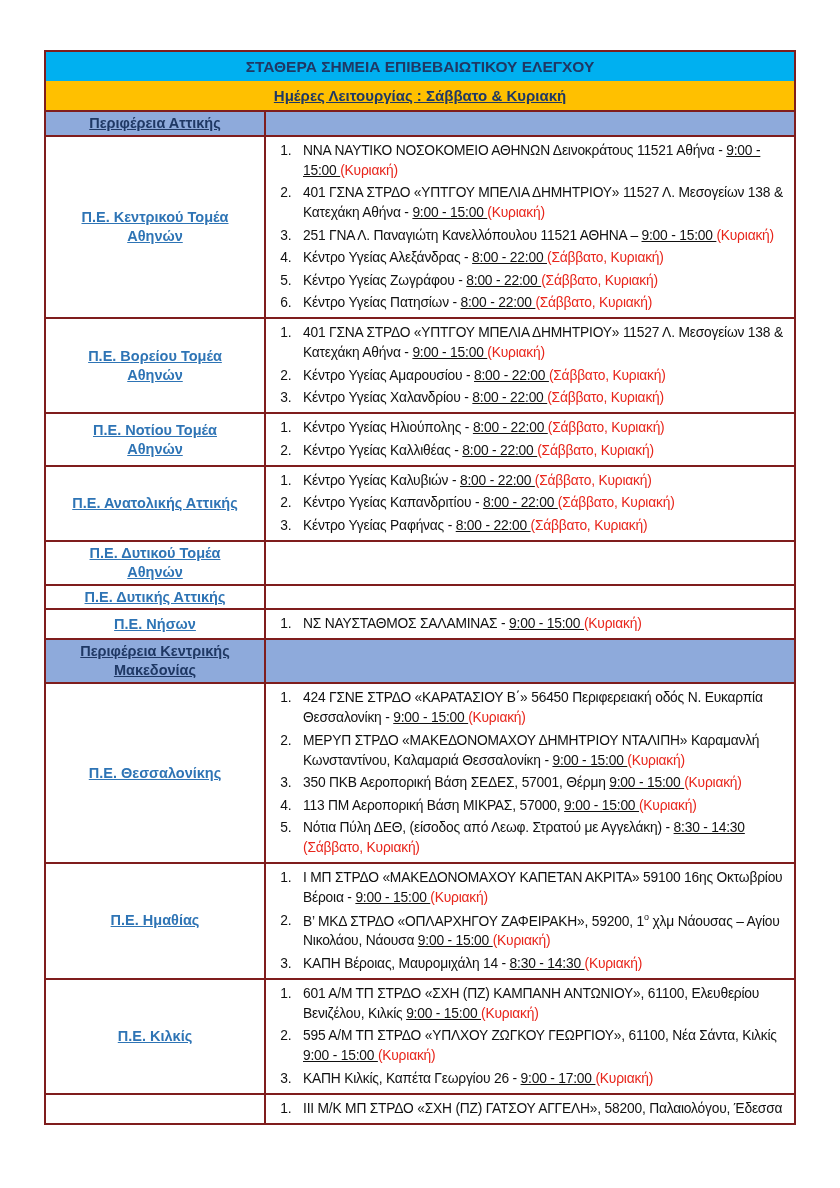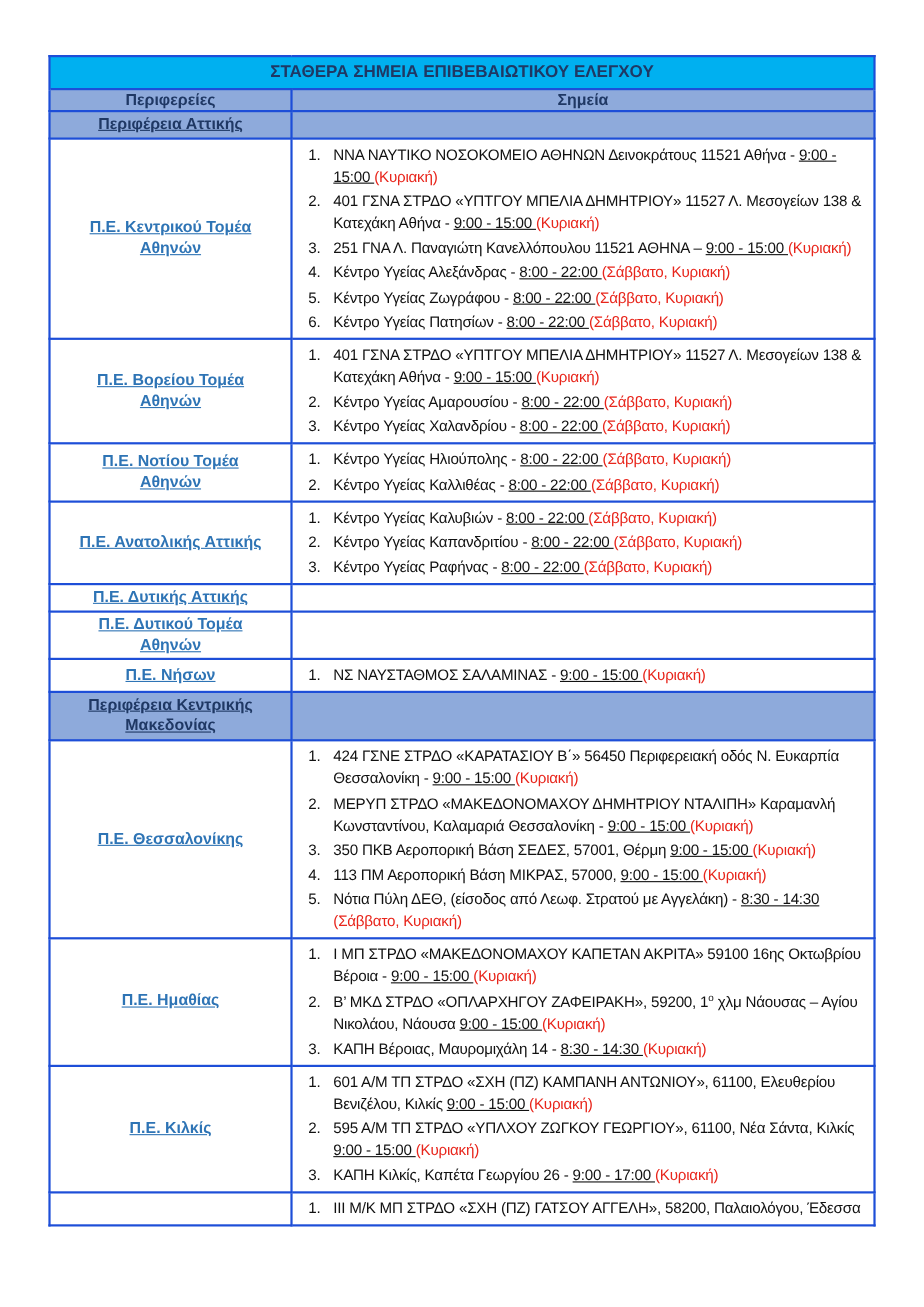--- a/index.html
+++ b/index.html
@@ -10,21 +10,21 @@
   html,body{margin:0;padding:0;background:#ffffff;}
   .page{
     position:relative;width:840px;height:1188px;background:#fff;overflow:hidden;
     font-family:"Liberation Sans","DejaVu Sans",sans-serif;color:var(--ink);
   }
   table.main{
     position:absolute;left:44px;top:50px;width:752px;
     border-collapse:collapse;table-layout:fixed;
   }
   col.col-region{width:220px;}
-  td,th{border:2px solid #1d4ed8;}
+  td,th{border:2px solid #7f1d1d;}
   
   .title-row th{
     background:var(--cyan);height:30px;border-bottom:none;
     font-size:15.5px;font-weight:bold;color:var(--navy);text-align:center;
   }
   .subtitle-row th{background:var(--orange);height:30px;border-top:none;text-align:center;}
   .subtitle-row .subtitle{
     font-size:15px;font-weight:bold;color:var(--navy);text-decoration:underline;
   }
   .cols-row th{
@@ -60,23 +60,24 @@
 <div class="page">
   <table class="main">
     <colgroup>
         <col class="col-region">
         <col class="col-points">
       </colgroup>
     <thead>
       <tr class="title-row">
         <th colspan="2">ΣΤΑΘΕΡΑ ΣΗΜΕΙΑ ΕΠΙΒΕΒΑΙΩΤΙΚΟΥ ΕΛΕΓΧΟΥ</th>
       </tr>
-      <tr class="cols-row">
-        <th>Περιφερείες</th>
-        <th>Σημεία</th>
+      <tr class="subtitle-row">
+        <th colspan="2">
+          <span class="subtitle">Ημέρες Λειτουργίας : Σάββατο &amp; Κυριακή</span>
+        </th>
       </tr>
     </thead>
     <tbody id="table-body">
         <tr class="section-row">
           <td class="region-cell"><span class="section-label">Περιφέρεια Αττικής</span></td>
           <td class="points-cell"></td>
         </tr>
         <tr class="region-row">
           <td class="region-cell"><span class="region-link">Π.Ε. Κεντρικού Τομέα Αθηνών</span></td>
           <td class="points-cell">
@@ -113,25 +114,25 @@
           <td class="region-cell"><span class="region-link">Π.Ε. Ανατολικής Αττικής</span></td>
           <td class="points-cell">
             <ol>
               <li><span class="seg-n">Κέντρο Υγείας Καλυβιών - </span><span class="seg-u">8:00 - 22:00 </span><span class="seg-r">(Σάββατο, Κυριακή)</span></li>
               <li><span class="seg-n">Κέντρο Υγείας Καπανδριτίου - </span><span class="seg-u">8:00 - 22:00 </span><span class="seg-r">(Σάββατο, Κυριακή)</span></li>
               <li><span class="seg-n">Κέντρο Υγείας Ραφήνας - </span><span class="seg-u">8:00 - 22:00 </span><span class="seg-r">(Σάββατο, Κυριακή)</span></li>
             </ol>
           </td>
         </tr>
         <tr class="region-row empty-row">
-          <td class="region-cell"><span class="region-link">Π.Ε. Δυτικής Αττικής</span></td>
+          <td class="region-cell"><span class="region-link">Π.Ε. Δυτικού Τομέα Αθηνών</span></td>
           <td class="points-cell"></td>
         </tr>
         <tr class="region-row empty-row">
-          <td class="region-cell"><span class="region-link">Π.Ε. Δυτικού Τομέα Αθηνών</span></td>
+          <td class="region-cell"><span class="region-link">Π.Ε. Δυτικής Αττικής</span></td>
           <td class="points-cell"></td>
         </tr>
         <tr class="region-row">
           <td class="region-cell"><span class="region-link">Π.Ε. Νήσων</span></td>
           <td class="points-cell">
             <ol>
               <li><span class="seg-n">ΝΣ ΝΑΥΣΤΑΘΜΟΣ ΣΑΛΑΜΙΝΑΣ - </span><span class="seg-u">9:00 - 15:00 </span><span class="seg-r">(Κυριακή)</span></li>
             </ol>
           </td>
         </tr>

